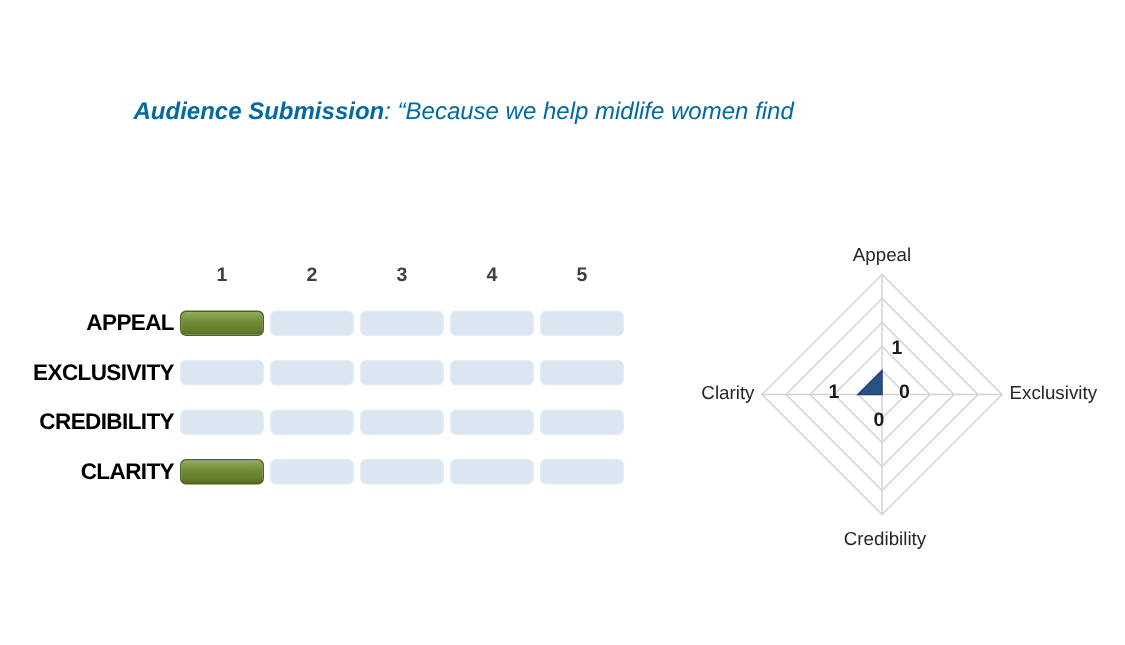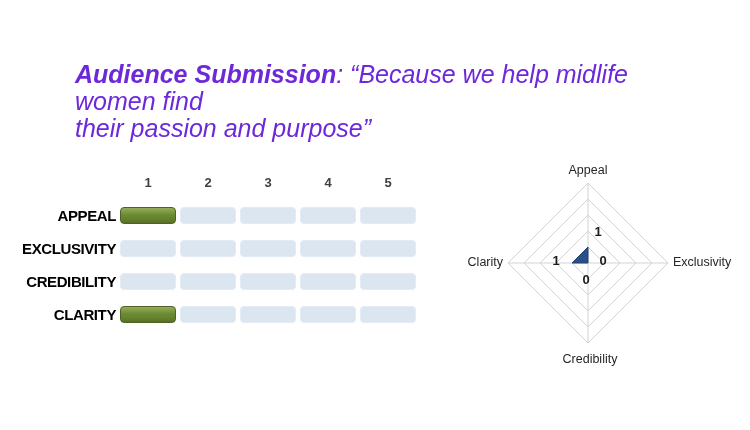--- a/index.html
+++ b/index.html
@@ -9,26 +9,26 @@
     font-family: "Liberation Sans", sans-serif;
     position: relative;
     overflow: hidden;
     color: #1a1a1a;
   }
   .canvas { position: absolute; inset: 0; width: 750px; height: 430px; background: #ffffff; }
 
   
   .title {
     position: absolute;
-    left: 75px; top: 61px;
+    left: 89px; top: 61px;
     width: 600px;
     font-style: italic;
-    font-size: 25px;
+    font-size: 16px;
     line-height: 27px;
-    color: #6d28d9;
+    color: #0369a1;
   }
   .title .bold { font-weight: 700; }
 
   
   .bar-chart {
     position: absolute;
     left: 16px; top: 174px;
     display: grid;
     grid-template-columns: 100px repeat(5, 56px);
     grid-auto-rows: 17px;
@@ -97,21 +97,21 @@
   .dl-appeal      { left: 146px; top: 75px; }
   .dl-exclusivity { left: 151px; top: 104px; }
   .dl-credibility { left: 134px; top: 123px; }
   .dl-clarity     { left: 104px; top: 104px; }
 </style>
 </head>
 <body>
 
 <div class="canvas">
 
-  <div class="title"><span class="bold">Audience Submission</span><span>: “Because we help midlife women find</span><br><span>their passion and purpose”</span></div>
+  <div class="title"><span class="bold">Audience Submission</span><span>: “Because we help midlife women find</span><br></div>
 
   <div class="bar-chart">
     <div class="bc-corner"></div>
     <div class="col-header">1</div>
     <div class="col-header">2</div>
     <div class="col-header">3</div>
     <div class="col-header">4</div>
     <div class="col-header">5</div>
 
   <div class="row-label">APPEAL</div>

